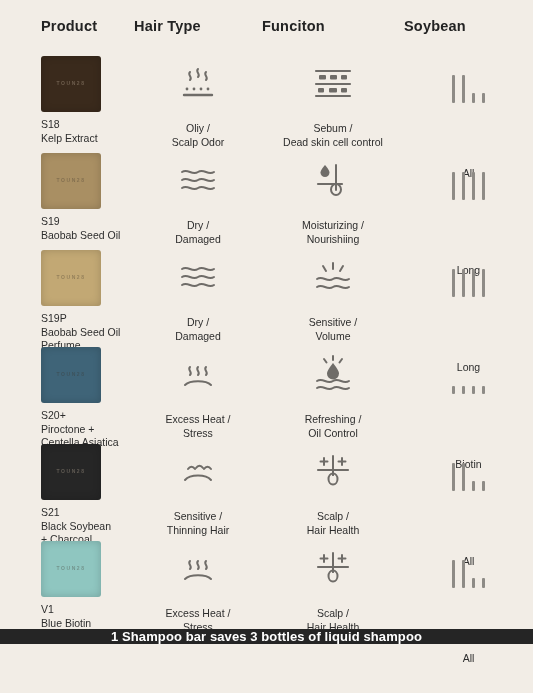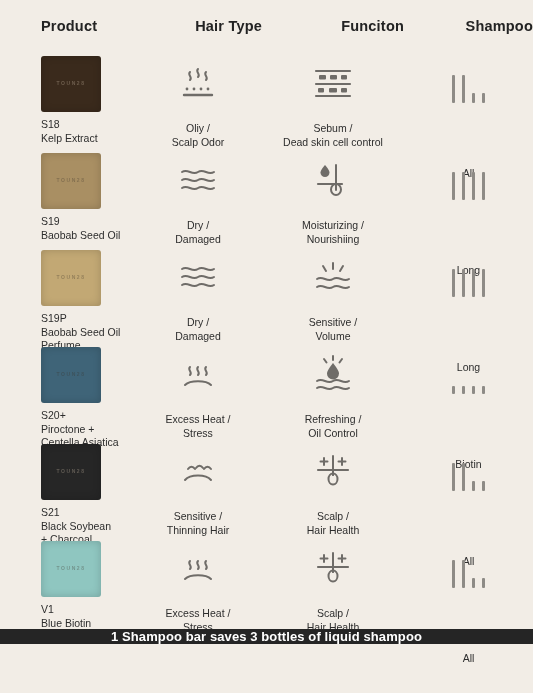--- a/index.html
+++ b/index.html
@@ -15,21 +15,21 @@
   
   .thead {
     display:grid;
     grid-template-columns:134px 128px 142px 129px;
     padding:18px 0 11px 0;
   }
   .th {
     font-size:14.5px;
     font-weight:bold;
     letter-spacing:.2px;
-    text-align:right;
+    text-align:left;
     color:#232323;
   }
   .th.product { text-align:left; padding-left:41px; }
   .rule { height:1px; background:#cfc7bb; margin:0 26px; }
 
   
   .tbody { flex:1; padding-top:2px; }
   .row {
     display:grid;
     grid-template-columns:134px 128px 142px 129px;
@@ -97,21 +97,21 @@
 </style>
 </head>
 <body>
 
 <div class="sheet">
 
   <div class="thead">
     <div class="th product">Product</div>
     <div class="th">Hair Type</div>
     <div class="th">Funciton</div>
-    <div class="th">Shampoo</div>
+    <div class="th">Soybean</div>
   </div>
   <div class="rule"></div>
 
   <div class="tbody" id="tbody">
       <div class="row">
         <div class="cell-product">
           <div class="swatch" style="background:#3a2a1c">
             <span class="brand" style="color:#cdbda8">TOUN28</span>
           </div>
           <div class="pname">S18

